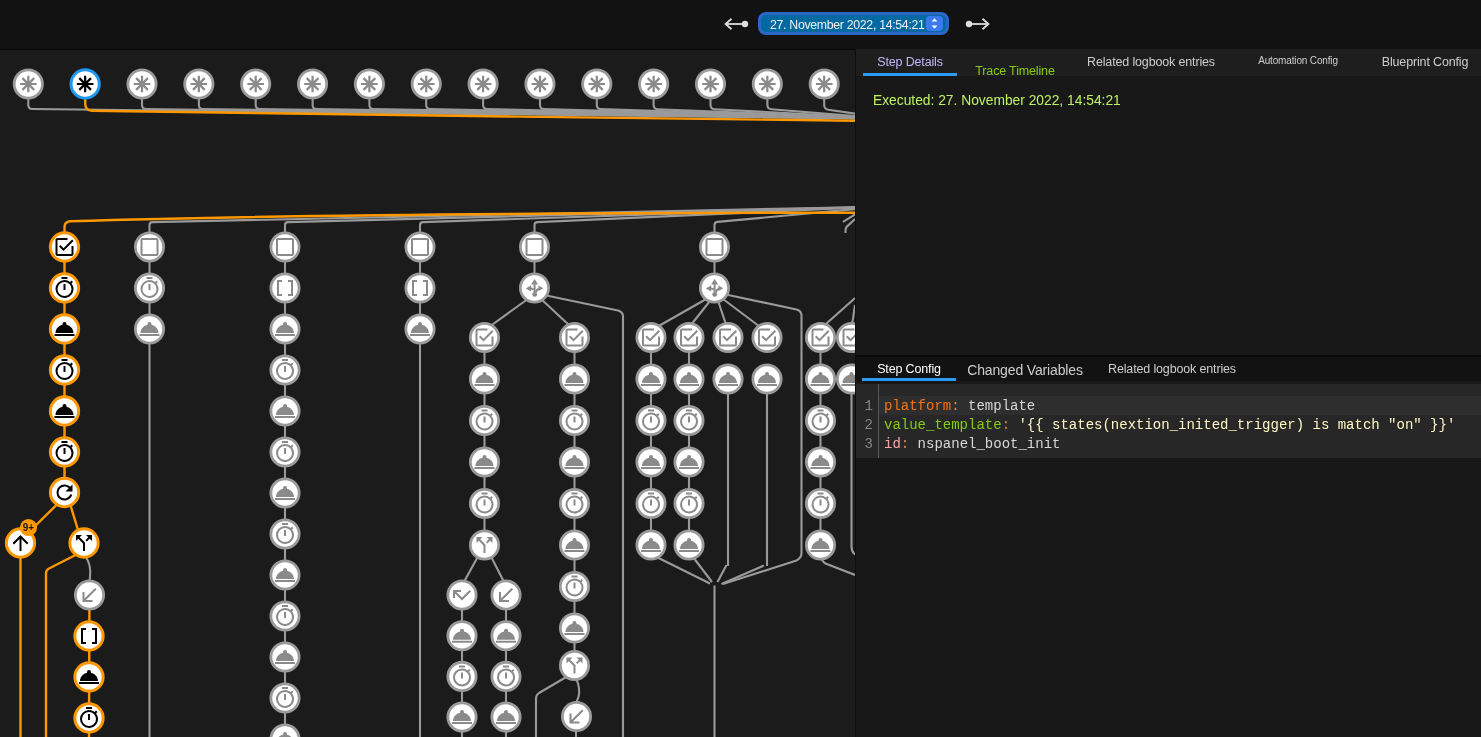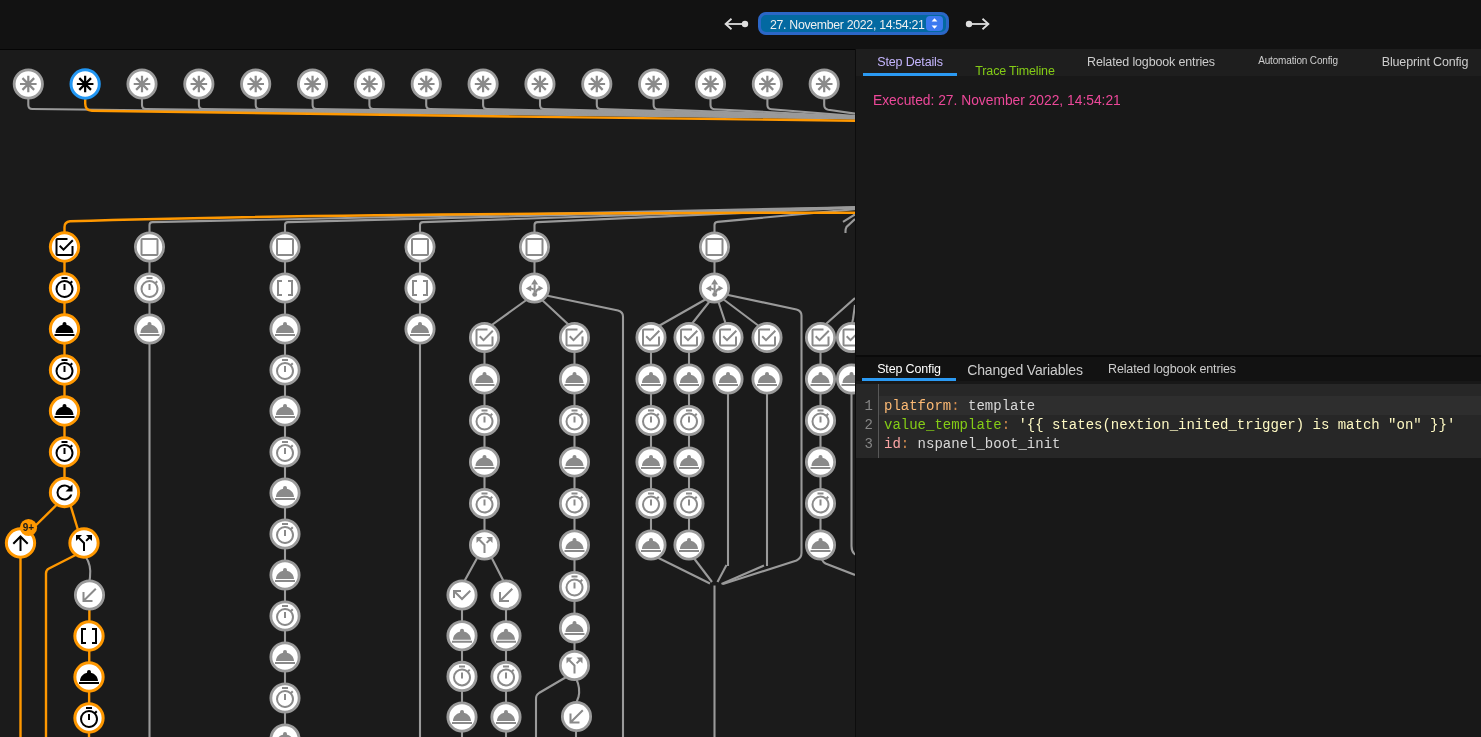--- a/index.html
+++ b/index.html
@@ -333,32 +333,32 @@
   <div style="position:absolute;left:0;top:0;width:626px;height:27px;background:#1e1e1e">
     <div style="position:absolute;left:0;top:6px;width:626px;height:16px">
       <div style="position:absolute;left:54px;top:0;transform:translateX(-50%);font-size:12.5px;letter-spacing:-0.15px;color:#c4b5fd;white-space:nowrap">Step Details</div>
       <div style="position:absolute;left:159px;top:9px;transform:translateX(-50%);font-size:12.5px;letter-spacing:-0.15px;color:#84cc16;white-space:nowrap">Trace Timeline</div>
       <div style="position:absolute;left:295px;top:0;transform:translateX(-50%);font-size:12.5px;letter-spacing:-0.15px;color:#cdcdcd;white-space:nowrap">Related logbook entries</div>
       <div style="position:absolute;left:442px;top:0;transform:translateX(-50%);font-size:10px;letter-spacing:-0.15px;color:#cdcdcd;white-space:nowrap">Automation Config</div>
       <div style="position:absolute;left:569px;top:0;transform:translateX(-50%);font-size:12.5px;letter-spacing:-0.15px;color:#cdcdcd;white-space:nowrap">Blueprint Config</div>
     </div>
     <div style="position:absolute;left:7px;top:24px;width:94px;height:3px;background:#2b9af3"></div>
   </div>
-  <div style="position:absolute;left:17px;top:44px;font-size:13.8px;color:#ec4899">Executed: 27. November 2022, 14:54:21</div>
+  <div style="position:absolute;left:17px;top:44px;font-size:13.8px;color:#bef264">Executed: 27. November 2022, 14:54:21</div>
 
   <div style="position:absolute;left:0;top:306px;width:626px;height:2px;background:#0a0a0a"></div>
   <div style="position:absolute;left:0;top:308px;width:626px;height:24px;background:#121212">
     <div style="position:absolute;left:0;top:5px;width:702px;height:16px">
       <div style="position:absolute;left:53px;top:0;transform:translateX(-50%);font-size:12.5px;letter-spacing:-0.15px;color:#ffffff;white-space:nowrap">Step Config</div>
       <div style="position:absolute;left:169px;top:0;transform:translateX(-50%);font-size:14px;letter-spacing:-0.15px;color:#cdcdcd;white-space:nowrap">Changed Variables</div>
       <div style="position:absolute;left:316px;top:0;transform:translateX(-50%);font-size:12.5px;letter-spacing:-0.15px;color:#cdcdcd;white-space:nowrap">Related logbook entries</div>
     </div>
     <div style="position:absolute;left:6px;top:21px;width:94px;height:3px;background:#2b9af3"></div>
   </div>
   <div style="position:absolute;left:0;top:335px;width:626px;height:74px;background:#272727;font-family:'Liberation Mono',monospace;font-size:14px;line-height:19.3px">
     <div style="position:absolute;left:22px;top:0;width:1px;height:74px;background:#585858"></div>
     <div style="position:absolute;left:23px;top:12px;width:603px;height:19.3px;background:#2e2e2e"></div>
     <div style="position:absolute;left:0;top:12.5px;width:17px;text-align:right;color:#868686">1<br>2<br>3</div>
-    <div style="position:absolute;left:28px;top:12.5px;white-space:pre;color:#d8d8d8"><span style="color:#fdba74">platform</span><span style="color:#cf8a4e">:</span> template
+    <div style="position:absolute;left:28px;top:12.5px;white-space:pre;color:#d8d8d8"><span style="color:#f97316">platform</span><span style="color:#cf8a4e">:</span> template
 <span style="color:#84cc16">value_template</span><span style="color:#cf8a4e">:</span> <span style="color:#fef9c3">'{{ states(nextion_inited_trigger) is match "on" }}'</span>
 <span style="color:#fca5a5">id</span><span style="color:#cf8a4e">:</span> nspanel_boot_init</div>
   </div>
 </div>
 </div>
 </body></html>

